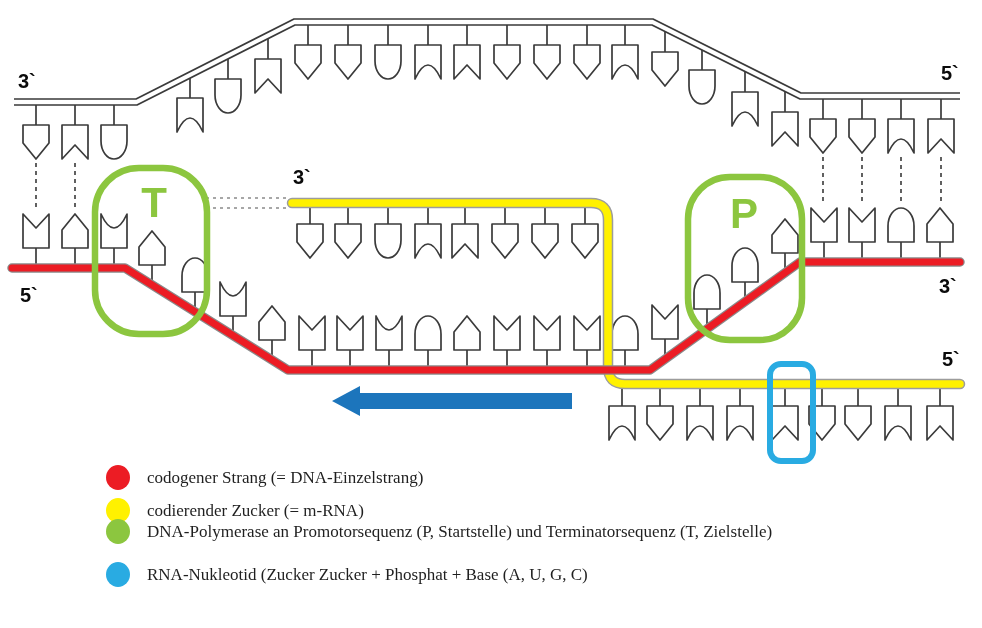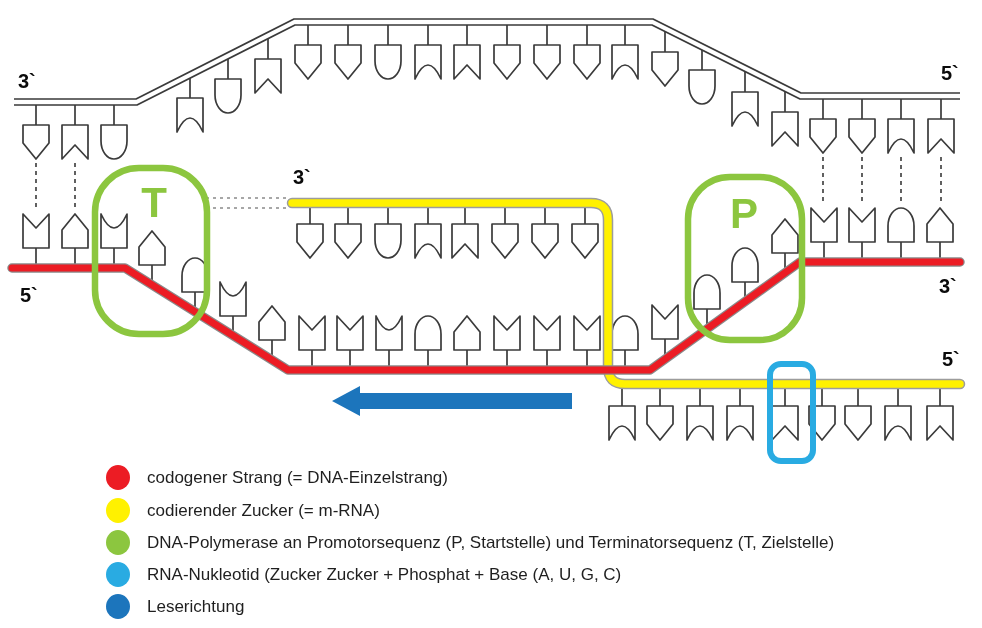--- a/index.html
+++ b/index.html
@@ -1,19 +1,19 @@
 <!DOCTYPE html>
 <html><head>
 <meta charset="utf-8">
 <style>
   html,body{margin:0;padding:0;background:#ffffff;}
   .stage{position:relative;width:982px;height:628px;background:#ffffff;overflow:hidden;
          font-family:"Liberation Sans",sans-serif;}
   svg{position:absolute;left:0;top:0;}
-  .legend{position:absolute;left:0;top:0;width:848px;height:628px;pointer-events:none;}
+  .legend{position:absolute;left:0;top:0;width:848px;height:628px;pointer-events:none;font-family:Liberation Serif, serif;}
   .legend-row{position:absolute;left:106px;display:flex;align-items:center;height:25px;}
   .dot{width:24px;height:25px;border-radius:50%;flex:0 0 24px;margin-right:17px;}
   .legend-label{font-size:17px;color:#1f1f1f;white-space:nowrap;line-height:25px;}
 </style>
 </head>
 <body>
 
 <div class="stage">
   <svg id="dna-svg" width="982" height="628" viewBox="0 0 982 628">
       <line x1="206" y1="198" x2="289" y2="198" stroke="#8a8a8a" stroke-width="1.7" stroke-dasharray="3 4"></line>
@@ -174,26 +174,22 @@
 
   <div class="legend">
     <div class="legend-row" style="top:465px">
       <span class="dot" style="background: rgb(236, 28, 36);"></span>
       <span class="legend-label">codogener Strang (= DNA-Einzelstrang)</span>
     </div>
     <div class="legend-row" style="top:498px">
       <span class="dot" style="background: rgb(255, 241, 0);"></span>
       <span class="legend-label">codierender Zucker (= m-RNA)</span>
     </div>
-    <div class="legend-row" style="top:530px">
+    <div class="legend-row" style="top:519px">
       <span class="dot" style="background: rgb(140, 198, 63);"></span>
       <span class="legend-label">DNA-Polymerase an Promotorsequenz (P, Startstelle) und Terminatorsequenz (T, Zielstelle)</span>
     </div>
     <div class="legend-row" style="top:562px">
       <span class="dot" style="background: rgb(41, 171, 226);"></span>
       <span class="legend-label">RNA-Nukleotid (Zucker Zucker + Phosphat + Base (A, U, G, C)</span>
     </div>
-    <div class="legend-row" style="top:594px">
-      <span class="dot" style="background: rgb(28, 117, 188);"></span>
-      <span class="legend-label">Leserichtung</span>
-    </div>
   </div>
 </div>
 
 </body></html>

